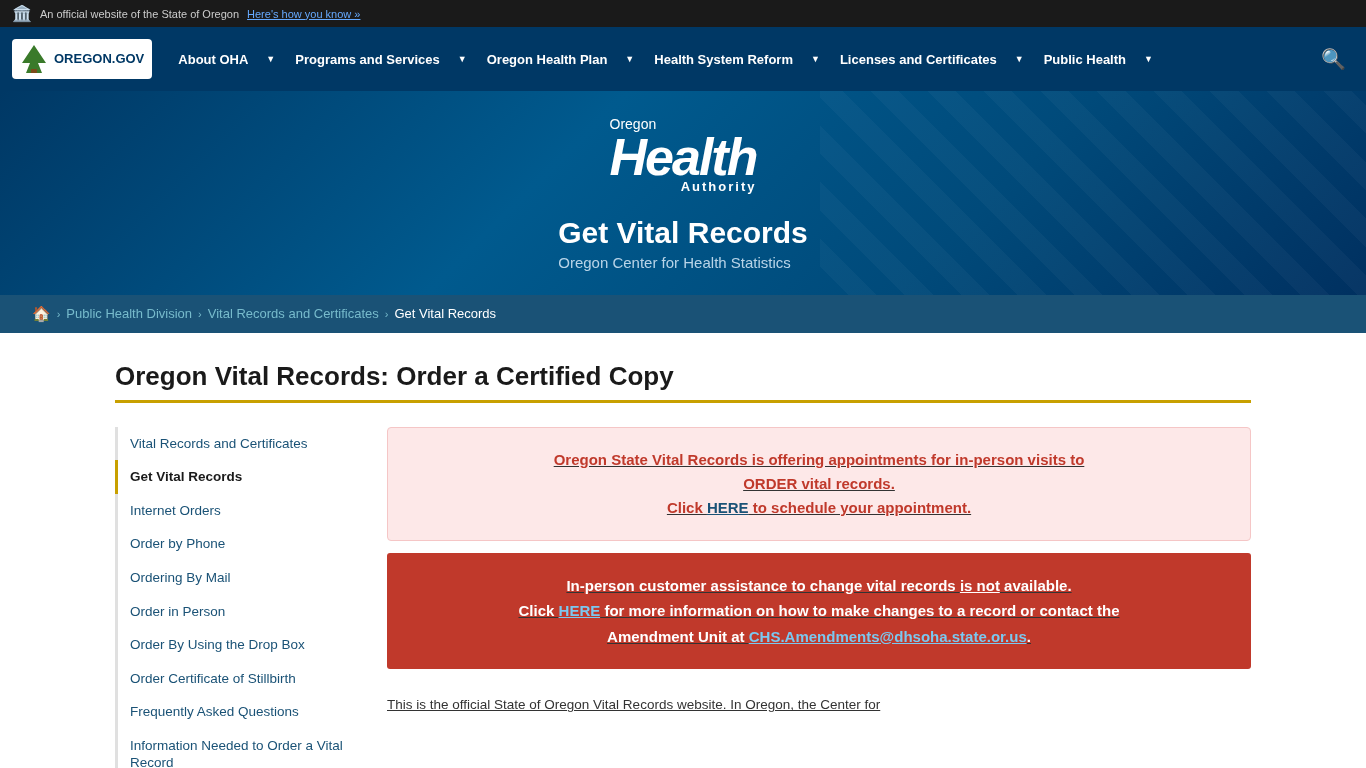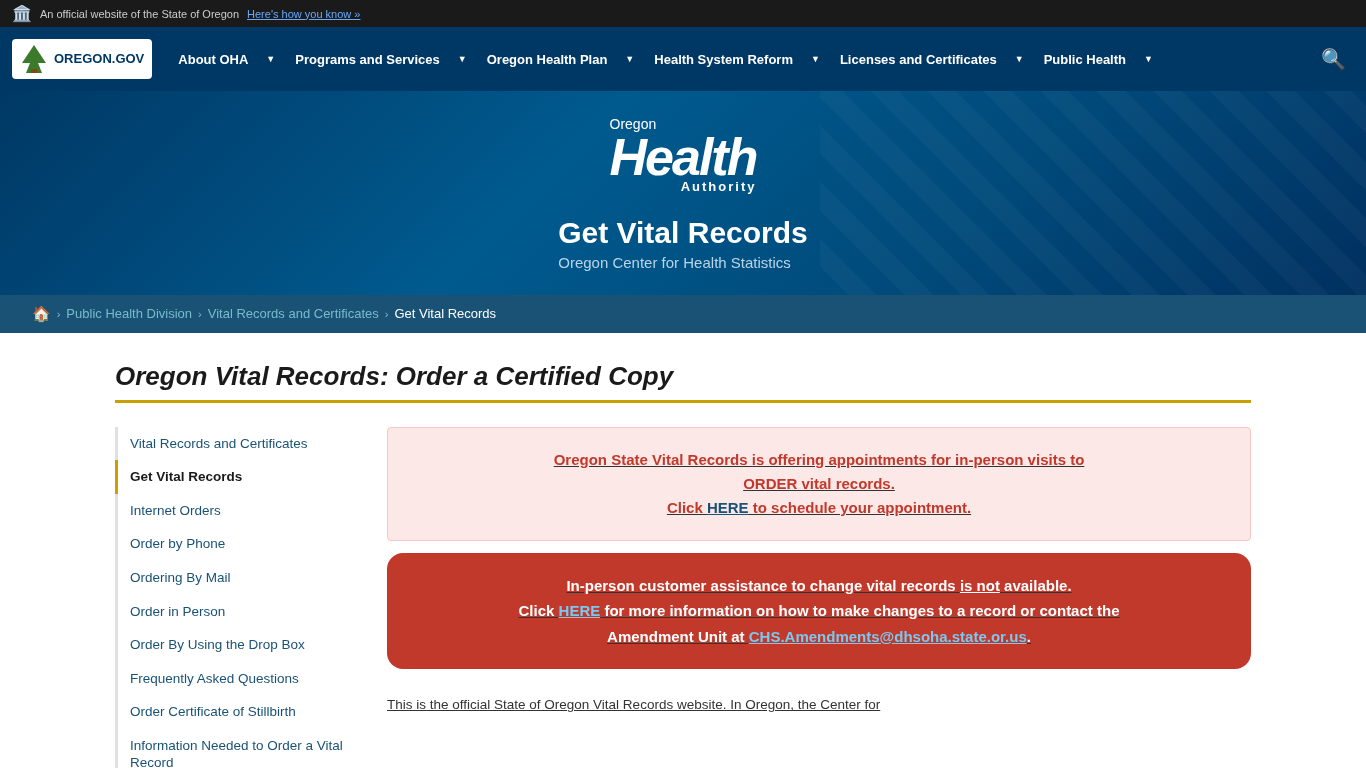--- a/index.html
+++ b/index.html
@@ -162,21 +162,20 @@
       margin: 0 auto;
       padding: 28px 32px;
     }
     .page-title {
       font-size: 26px;
       font-weight: bold;
       color: #1a1a1a;
       border-bottom: 3px solid #c8a000;
       padding-bottom: 8px;
       margin-bottom: 24px;
-      font-style: italic;
     }
 
     .content-layout {
       display: flex;
       gap: 32px;
     }
 
     
     .sidebar {
       width: 240px;
@@ -221,21 +220,21 @@
       font-size: 15px;
       font-weight: bold;
       line-height: 1.6;
     }
     .notice-pink a {
       color: #1a5276;
       text-decoration: underline;
     }
     .notice-red {
       background: #c0392b;
-      border-radius: 16px;
+      border-radius: 3px;
       padding: 20px 24px;
       text-align: center;
     }
     .notice-red p {
       color: #fff;
       font-size: 15px;
       font-weight: bold;
       line-height: 1.7;
     }
     .notice-red a.here-link {
@@ -360,24 +359,24 @@
         <li>
           <a href="#">Ordering By Mail</a>
         </li>
         <li>
           <a href="#">Order in Person</a>
         </li>
         <li>
           <a href="#">Order By Using the Drop Box</a>
         </li>
         <li>
+          <a href="#">Order Certificate of Stillbirth</a>
+        </li>
+        <li>
           <a href="#">Frequently Asked Questions</a>
-        </li>
-        <li>
-          <a href="#">Order Certificate of Stillbirth</a>
         </li>
         <li>
           <a href="#">Information Needed to Order a Vital Record</a>
         </li>
       </ul>
     </aside>
 
     <div class="notices">
 
       <div class="notice-pink">

